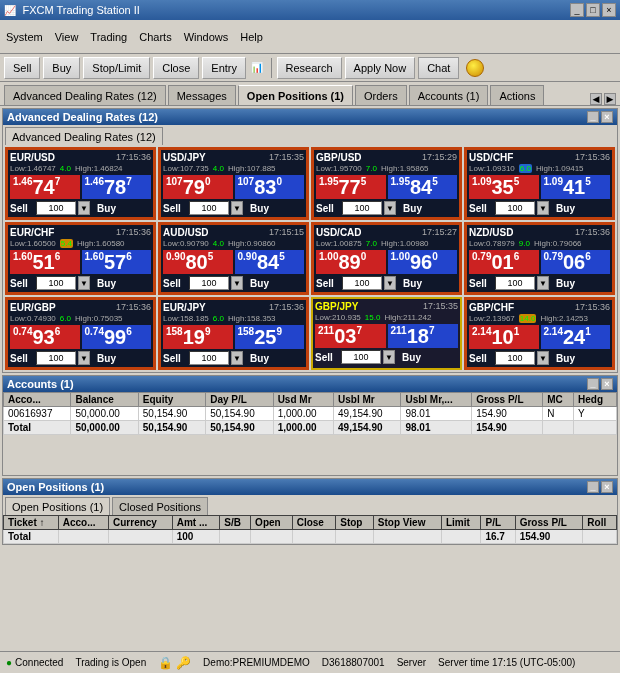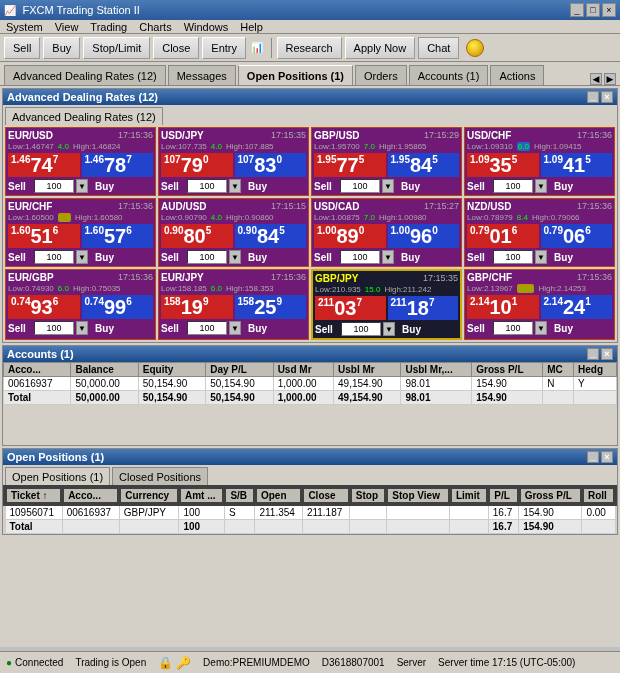--- a/index.html
+++ b/index.html
@@ -30,21 +30,21 @@
       display: flex; align-items: center; justify-content: center;
       cursor: pointer;
       color: #000;
     }
     .menu-bar {
       background: #d4d0c8;
       padding: 2px 4px;
       display: flex;
       gap: 8px;
       border-bottom: 1px solid #888;
-      height: 14px;
+      height: 34px;
       align-items: center;
     }
     .menu-item { font-size: 11px; cursor: pointer; padding: 0 2px; }
     .toolbar {
       background: #d4d0c8;
       padding: 2px 4px;
       display: flex;
       align-items: center;
       gap: 3px;
       border-bottom: 1px solid #888;
@@ -144,22 +144,22 @@
       background: #d4d0c8;
     }
     .rates-grid {
       display: grid;
       grid-template-columns: repeat(4, 1fr);
       gap: 2px;
       padding: 2px;
       background: #d4d0c8;
     }
     .rate-cell {
-      background: #701a75;
-      border: 1px solid #c2410c;
+      background: #0f172a;
+      border: 3px solid #c2410c;
       padding: 2px;
       position: relative;
     }
     .rate-header {
       display: flex;
       justify-content: space-between;
       align-items: flex-start;
       margin-bottom: 1px;
     }
     .rate-pair {
@@ -275,21 +275,21 @@
       gap: 2px;
       padding: 2px 2px 0;
     }
     .positions-table {
       width: 100%;
       border-collapse: collapse;
       font-size: 10px;
     }
     .positions-table th {
       background: #c0bdb5;
-      border: 4px solid #404040;
+      border: 1px solid #404040;
       padding: 1px 4px;
       text-align: left;
       font-weight: bold;
       cursor: pointer;
     }
     .positions-table td {
       border: 1px solid #ccc;
       padding: 1px 4px;
       background: white;
     }
@@ -619,21 +619,21 @@
         </div>
       </div>
 
       <div class="rate-cell">
         <div class="rate-header">
           <span class="rate-pair">NZD/USD</span>
           <span class="rate-time">17:15:36</span>
         </div>
         <div class="rate-low-high">
           <span>Low:0.78979</span>
-            <span style="color:#00ff00">8.4</span>
+            <span style="color:#00ff00">9.0</span>
             <span>High:0.79066</span>
         </div>
         <div class="rate-prices">
           <div class="sell-box rate-price-box">
             <div class="price-main">
               <span class="price-small">0.79</span>
               <span class="price-big">01</span>
               <span class="price-super">6</span>
             </div>
           </div>
@@ -870,35 +870,20 @@
           <th>Close</th>
           <th>Stop</th>
           <th>Stop View</th>
           <th>Limit</th>
           <th>P/L</th>
           <th>Gross P/L</th>
           <th>Roll</th>
         </tr>
       </thead>
       <tbody>
-        <tr>
-          <td>10956071</td>
-          <td>00616937</td>
-          <td>GBP/JPY</td>
-          <td>100</td>
-          <td>S</td>
-          <td>211.354</td>
-          <td>211.187</td>
-          <td></td>
-          <td></td>
-          <td></td>
-          <td>16.7</td>
-          <td>154.90</td>
-          <td>0.00</td>
-        </tr>
         <tr class="total">
           <td>Total</td>
           <td></td>
           <td></td>
           <td>100</td>
           <td></td>
           <td></td>
           <td></td>
           <td></td>
           <td></td>

